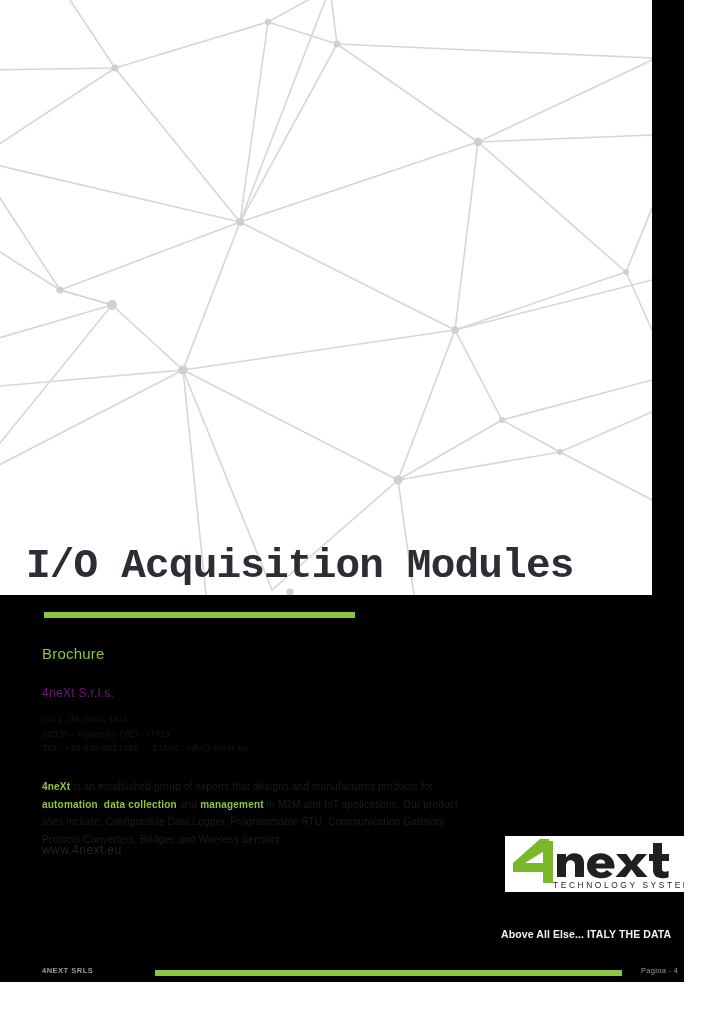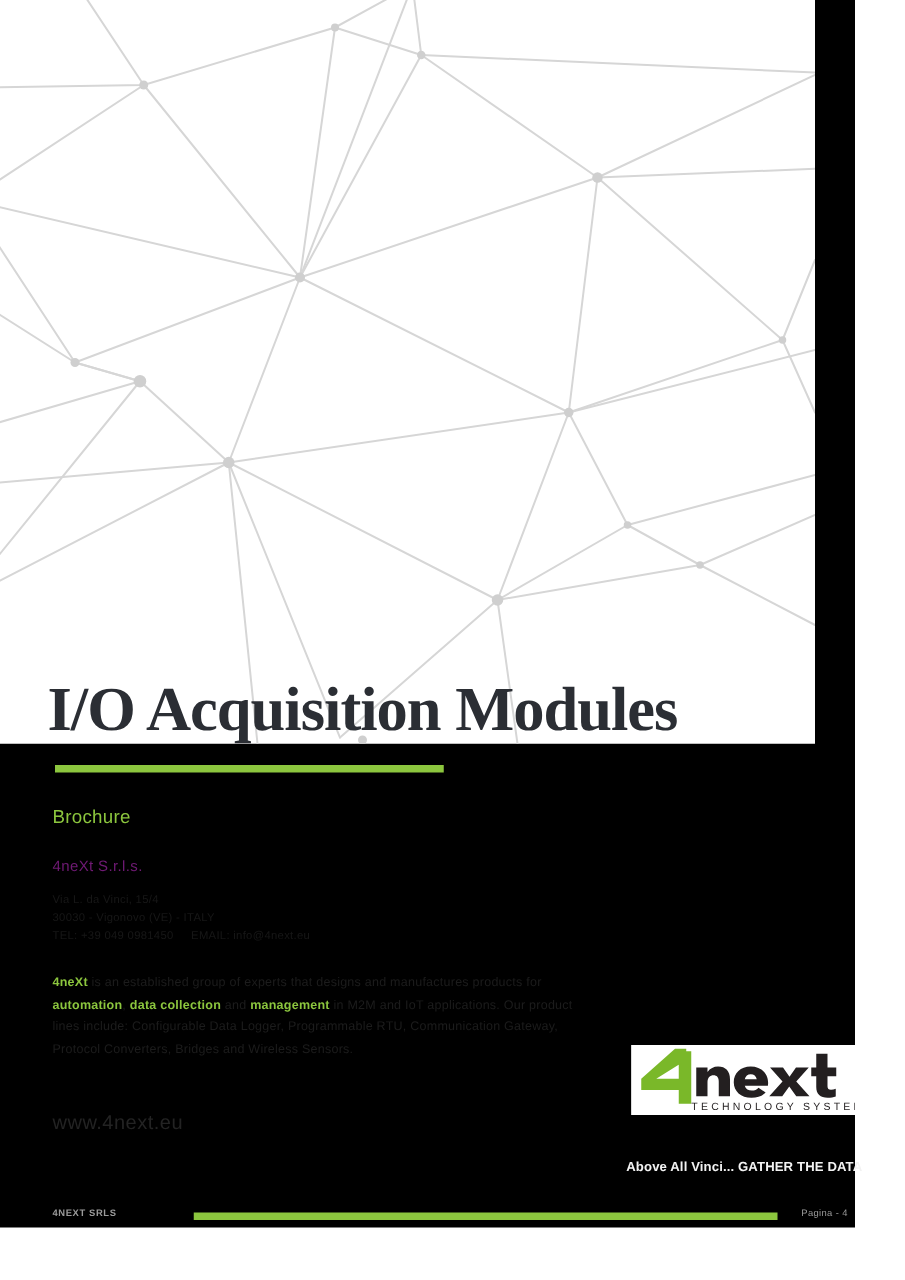--- a/index.html
+++ b/index.html
@@ -57,27 +57,27 @@
     left: 0;
     top: 538px;
     width: 652px;
     height: 57px;
     background: transparent;
     display: flex;
     align-items: center;
   }
   .doc-title {
     margin: 0;
-    padding-left: 38px;
-    font-size: 50px;
+    padding-left: 26px;
+    font-size: 41px;
     line-height: 1;
     font-weight: bold;
     letter-spacing: -0.8px;
     color: #2b2e34;
-    font-family: Liberation Serif, serif;
+    font-family: Liberation Mono, monospace;
     white-space: nowrap;
   }
 
   
   .accent-rule {
     position: absolute;
     left: 44px;
     top: 612px;
     width: 311px;
     height: 6px;
@@ -137,22 +137,22 @@
   }
   .description .hl {
     color: #8cc63e;
     font-weight: bold;
   }
 
   
   .website {
     position: absolute;
     left: 42px;
-    top: 890px;
-    font-size: 16px;
+    top: 843px;
+    font-size: 12px;
     letter-spacing: 0.4px;
     color: #232323;
   }
 
   
   .logo-box {
     position: absolute;
     left: 505px;
     top: 836px;
     width: 179px;
@@ -318,19 +318,19 @@
 
         <path d="M111 18 L121.4 18 L126.6 25.3 L131.8 18 L142 18 L132 29.2 L142.6 41 L132 41 L126.4 33.2 L120.8 41 L110.4 41 L121 29.2 Z"></path>
 
         <path d="M148 7 L157 7 L157 18 L164 18 L164 25 L157 25 L157 33 C157 35 157.9 35.7 159.8 35.7 C161 35.7 162.4 35.4 163.6 34.9 L163.6 41.2 C161.8 41.9 159.6 42.2 157.2 42.2 C151.2 42.2 148 39.3 148 33.6 L148 25 L144 25 L144 18 L148 18 Z"></path>
       </g>
 
       <text x="48" y="52" font-family="Liberation Sans, sans-serif" font-size="8.4" letter-spacing="2.6" fill="#231f20">TECHNOLOGY SYSTEMS</text>
     </svg>
   </div>
 
-  <div class="tagline">Above All Vinci... GATHER THE DATA</div>
+  <div class="tagline">Above All Else... ITALY THE DATA</div>
 
   <div class="footer-left">4NEXT SRLS</div>
   <div class="footer-rule"></div>
   <div class="footer-right">Pagina - 4</div>
 
 </div>
 
 </body></html>

